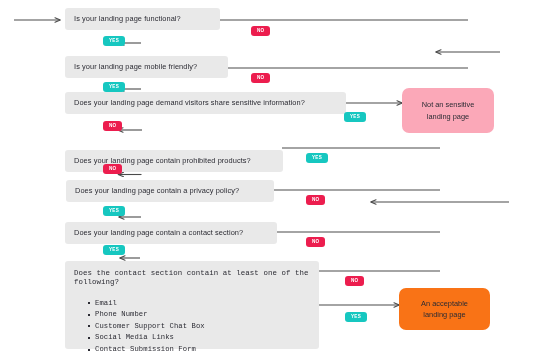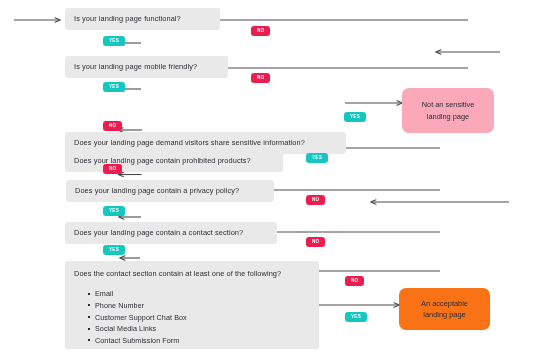--- a/index.html
+++ b/index.html
@@ -37,20 +37,21 @@
     align-items: center;
     padding: 0 9px;
     box-sizing: border-box;
     white-space: nowrap;
   }
   .qbox.tall {
     display: block;
     align-items: initial;
     padding: 8px 9px 10px 9px;
     white-space: normal;
+    font-family: Liberation Mono, monospace;
   }
   .qbox.tall .qhead {
     display: block;
     margin-bottom: 9px;
   }
   .bullets {
     list-style: none;
     margin: 10px;
     padding: 0 0 0 11px;
   }
@@ -143,21 +144,21 @@
   </svg>
 
   <div class="qbox" style="left:65px; top:56px; width:163px; height:22px;">
     <span>Is your landing page mobile friendly?</span>
   </div>
 
   <div class="qbox" style="left:65px; top:8px; width:155px; height:22px;">
     <span>Is your landing page functional?</span>
   </div>
 
-  <div class="qbox" style="left:65px; top:92px; width:281px; height:22px;margin-top:40px;">
+  <div class="qbox" style="left:65px; top:92px; width:281px; height:22px;">
     <span>Does your landing page demand visitors share sensitive information?</span>
   </div>
 
   <div class="qbox" style="left:65px; top:138px; width:218px; height:22px;margin-top:12px;">
     <span>Does your landing page contain prohibited products?</span>
   </div>
 
   <div class="qbox" style="left:66px; top:180px; width:208px; height:22px;">
     <span>Does your landing page contain a privacy policy?</span>
   </div>

